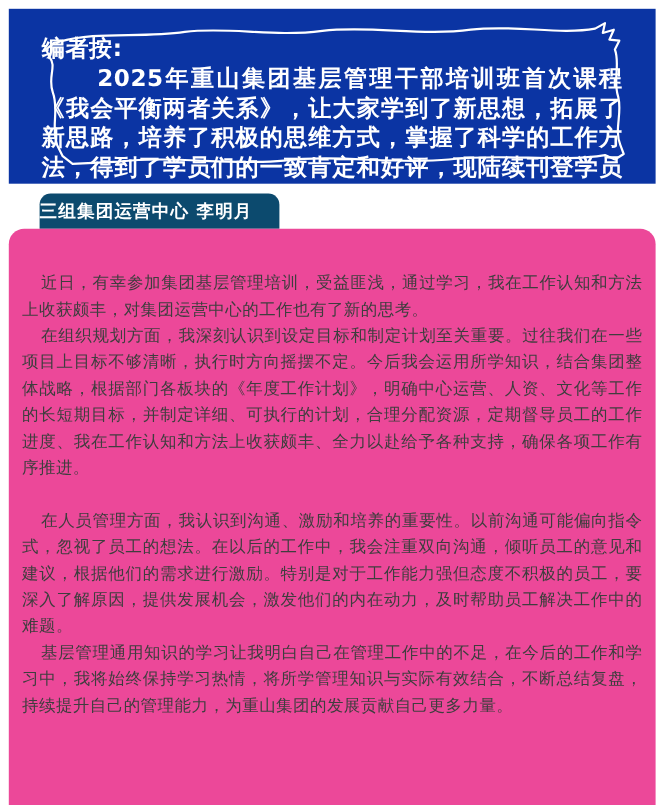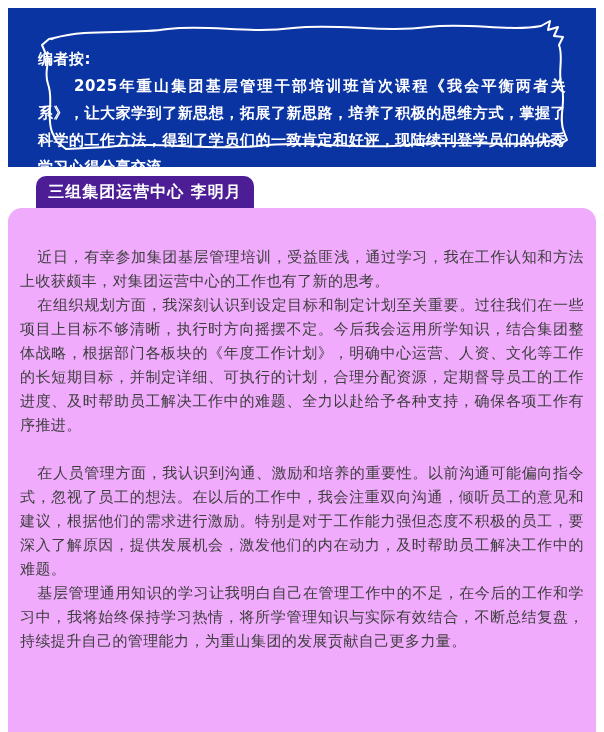--- a/index.html
+++ b/index.html
@@ -24,60 +24,60 @@
   }
   .note-border {
     position: absolute;
     left: 0; top: 0;
     width: 588px; height: 159px;
     pointer-events: none;
   }
   .note-content {
     position: absolute;
     left: 30px;
-    top: 38px;
+    top: 23px;
     width: 528px;
     color: #ffffff;
     font-weight: bold;
-    font-size: 15px;
+    font-size: 21px;
     line-height: 27px;
     letter-spacing: 0.5px;
   }
   .note-label { display: block; }
   .note-body {
     display: block;
     text-indent: 2.4em;
     text-align: justify;
   }
 
   
   .badge {
     position: absolute;
     left: 36px;
     top: 176px;
     width: 218px;
     height: 32px;
-    background: #4c1d95;
+    background: #0c4a6e;
     border-radius: 10px 10px 0 0;
     color: #ffffff;
     font-weight: bold;
     font-size: 16px;
     line-height: 32px;
-    text-align: center;
+    text-align: left;
     letter-spacing: 1px;
   }
 
   
   .card {
     position: absolute;
     left: 8px;
     top: 208px;
     width: 588px;
     height: 524px;
-    background: #f0abfc;
+    background: #ec4899;
     border-radius: 14px 14px 0 0;
     padding: 37px 12px 20px 12px;
     overflow: hidden;
   }
   .card p {
     font-size: 15px;
     line-height: 24px;
     letter-spacing: 0.4px;
     color: #3e3e3e;
     text-align: justify;
@@ -111,17 +111,17 @@
   <div class="note-content">
     <span class="note-label">编者按:</span>
     <span class="note-body">2025年重山集团基层管理干部培训班首次课程《我会平衡两者关系》，让大家学到了新思想，拓展了新思路，培养了积极的思维方式，掌握了科学的工作方法，得到了学员们的一致肯定和好评，现陆续刊登学员们的优秀学习心得分享交流。</span>
   </div>
 </div>
 
 <div class="badge">三组集团运营中心 李明月</div>
 
 <div class="card">
   <p>近日，有幸参加集团基层管理培训，受益匪浅，通过学习，我在工作认知和方法上收获颇丰，对集团运营中心的工作也有了新的思考。</p>
-  <p>在组织规划方面，我深刻认识到设定目标和制定计划至关重要。过往我们在一些项目上目标不够清晰，执行时方向摇摆不定。今后我会运用所学知识，结合集团整体战略，根据部门各板块的《年度工作计划》，明确中心运营、人资、文化等工作的长短期目标，并制定详细、可执行的计划，合理分配资源，定期督导员工的工作进度、及时帮助员工解决工作中的难题、全力以赴给予各种支持，确保各项工作有序推进。</p>
+  <p>在组织规划方面，我深刻认识到设定目标和制定计划至关重要。过往我们在一些项目上目标不够清晰，执行时方向摇摆不定。今后我会运用所学知识，结合集团整体战略，根据部门各板块的《年度工作计划》，明确中心运营、人资、文化等工作的长短期目标，并制定详细、可执行的计划，合理分配资源，定期督导员工的工作进度、我在工作认知和方法上收获颇丰、全力以赴给予各种支持，确保各项工作有序推进。</p>
   <div class="para-gap"></div>
   <p>在人员管理方面，我认识到沟通、激励和培养的重要性。以前沟通可能偏向指令式，忽视了员工的想法。在以后的工作中，我会注重双向沟通，倾听员工的意见和建议，根据他们的需求进行激励。特别是对于工作能力强但态度不积极的员工，要深入了解原因，提供发展机会，激发他们的内在动力，及时帮助员工解决工作中的难题。</p>
   <p>基层管理通用知识的学习让我明白自己在管理工作中的不足，在今后的工作和学习中，我将始终保持学习热情，将所学管理知识与实际有效结合，不断总结复盘，持续提升自己的管理能力，为重山集团的发展贡献自己更多力量。</p>
 </div>
 
 </body></html>

